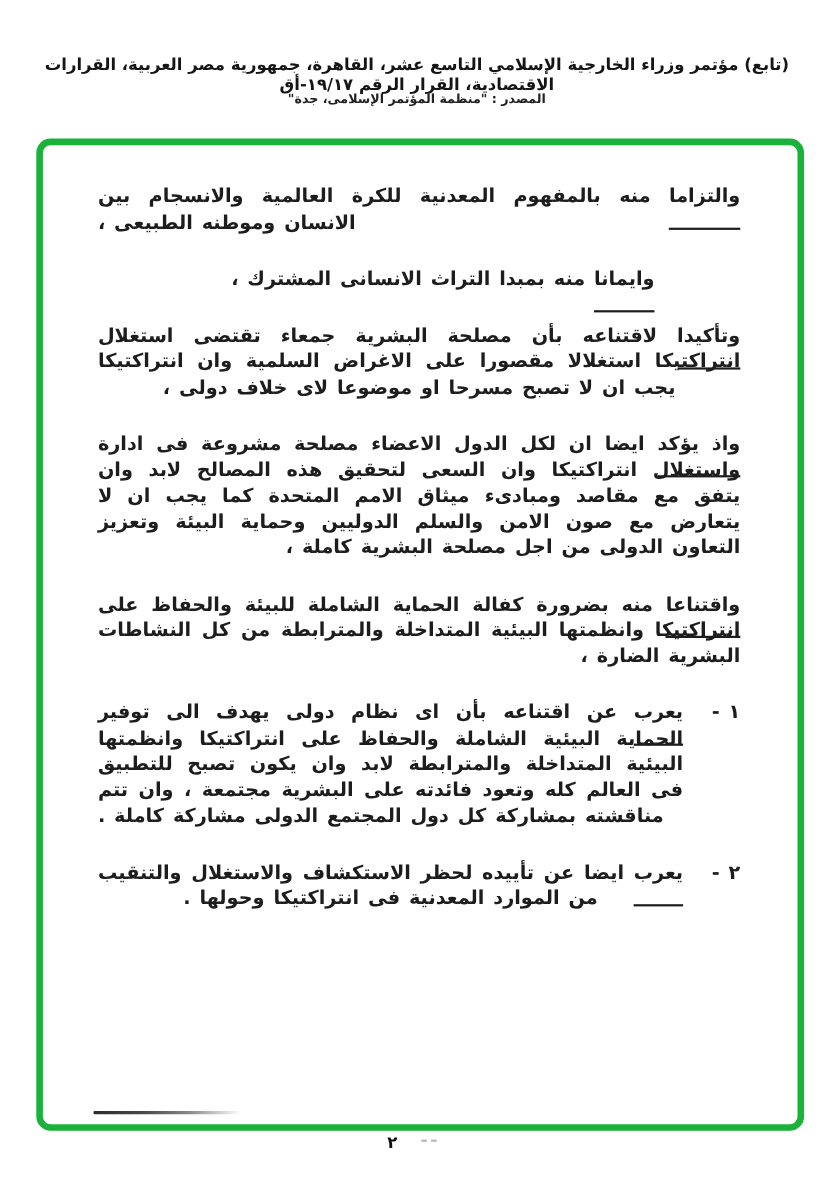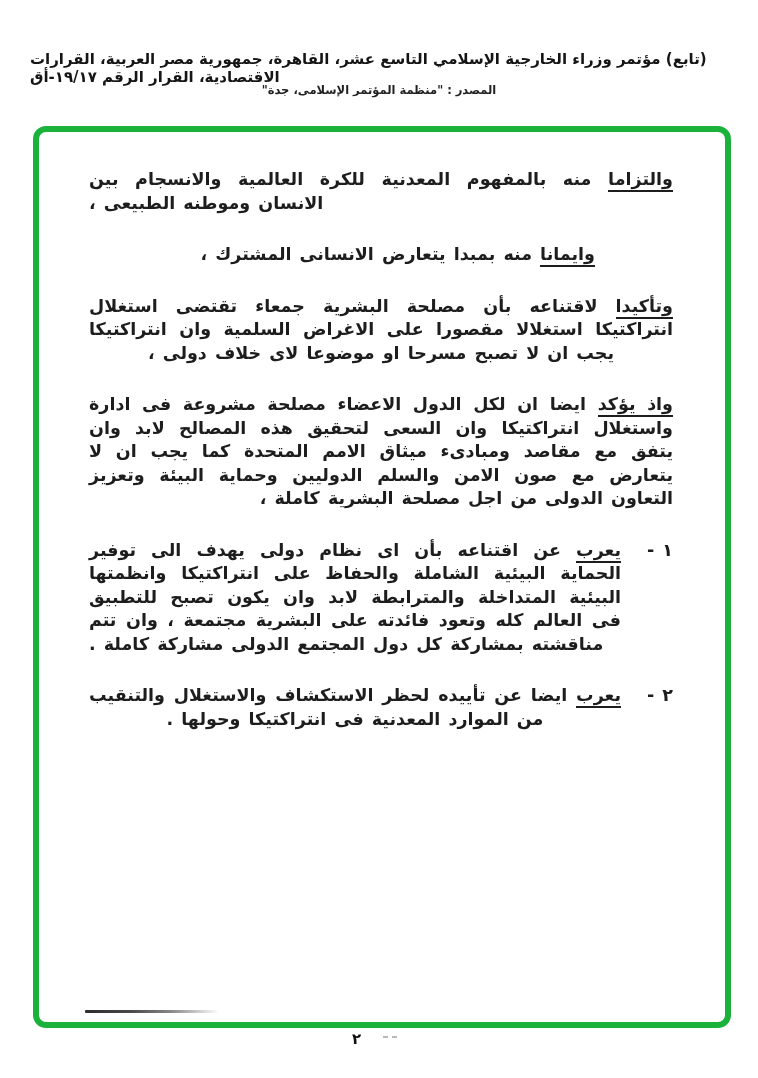--- a/index.html
+++ b/index.html
@@ -3,21 +3,21 @@
 <meta charset="utf-8">
 <style>
   html,body{margin:0;padding:0;background:#ffffff;}
   body{
     width:758px;height:1078px;position:relative;overflow:hidden;
     font-family:"DejaVu Sans", sans-serif;
     -webkit-font-smoothing:antialiased;
   }
   .hdr1{
     position:absolute;top:50px;left:30px;right:30px;
-    direction:rtl;text-align:left;
+    direction:rtl;text-align:center;
     font-size:15px;font-weight:bold;color:#151515;letter-spacing:0;
   }
   .hdr2{
     position:absolute;top:83px;left:0;right:0;
     direction:rtl;text-align:center;
     font-size:11.5px;font-weight:bold;color:#222;
   }
   .frame{
     position:absolute;left:33px;top:126px;
     width:686px;height:890px;
@@ -29,21 +29,21 @@
     padding:36px 52px 0 50px;
     direction:rtl;
     font-size:17.5px;line-height:23.5px;font-weight:bold;color:#1d1d1d;
     word-spacing:2px;
   }
   .para{margin:0 0 28px 0;text-align:justify;}
   .tl-left{text-align-last:left;}
   .tl-right{text-align-last:right;}
   .tl-center{text-align-last:center;margin-top:16px;}
   .ind{text-indent:78px;}
-  .lead{border-bottom:2px solid #1d1d1d;padding-bottom:1px;}
+  .lead{border-bottom:2px solid #1d1d1d;padding-bottom:18px;}
   .item{display:flex;margin:0 0 28px 0;}
   .item-2{margin-top:10px;}
   .num{flex:0 0 52px;width:52px;}
   .itext{flex:1;margin:0;text-align:justify;}
   .smudge{
     position:absolute;left:46px;bottom:9px;width:134px;height:3px;
     background:linear-gradient(90deg,#2c2c2c 0%,#4a4a4a 35%,#8a8a8a 65%,rgba(160,160,160,0) 100%);
     border-radius:1px;
   }
   .pageno{
@@ -60,27 +60,28 @@
 <body>
 
 <div class="hdr1">(تابع) مؤتمر وزراء الخارجية الإسلامي التاسع عشر، القاهرة، جمهورية مصر العربية، القرارات الاقتصادية، القرار الرقم ١٩/١٧-أق</div>
 <div class="hdr2">المصدر :  "منظمة المؤتمر الإسلامى، جدة"</div>
 
 <div class="frame">
   <div class="content">
 
     <p class="para tl-left"><span class="lead">والتزاما</span><span> منه بالمفهوم المعدنية للكرة العالمية والانسجام بين الانسان وموطنه الطبيعى ،</span></p>
 
-    <p class="para tl-right ind"><span class="lead">وايمانا</span><span> منه بمبدا يتعارض الانسانى المشترك ،</span></p>
+    <p class="para tl-right ind"><span class="lead">وايمانا</span><span> منه بمبدا التراث الانسانى المشترك ،</span></p>
 
     <p class="para tl-center"><span class="lead">وتأكيدا</span><span> لاقتناعه بأن مصلحة البشرية جمعاء تقتضى استغلال انتراكتيكا استغلالا مقصورا على الاغراض السلمية وان انتراكتيكا يجب ان لا تصبح مسرحا او موضوعا لاى خلاف دولى ،</span></p>
 
 
     <p class="para tl-right"><span class="lead">واذ يؤكد</span><span> ايضا ان لكل الدول الاعضاء مصلحة مشروعة فى ادارة واستغلال انتراكتيكا وان السعى لتحقيق هذه المصالح لابد وان يتفق مع مقاصد ومبادىء ميثاق الامم المتحدة كما يجب ان لا يتعارض مع صون الامن والسلم الدوليين وحماية البيئة وتعزيز التعاون الدولى من اجل مصلحة البشرية كاملة ،</span></p>
 
+    <p class="para tl-right"><span class="lead">واقتناعا</span><span> منه بضرورة كفالة الحماية الشاملة للبيئة والحفاظ على انتراكتيكا وانظمتها البيئية المتداخلة والمترابطة من كل النشاطات البشرية الضارة ،</span></p>
 
     <div class="item">
       <span class="num">١ -</span>
       <p class="itext tl-left"><span class="lead">يعرب</span><span> عن اقتناعه بأن اى نظام دولى يهدف الى توفير الحماية البيئية الشاملة والحفاظ على انتراكتيكا وانظمتها البيئية المتداخلة والمترابطة لابد وان يكون تصبح للتطبيق فى العالم كله وتعود فائدته على البشرية مجتمعة ، وان تتم مناقشته بمشاركة كل دول المجتمع الدولى مشاركة كاملة .</span></p>
     </div>
 
     <div class="item item-2">
       <span class="num">٢ -</span>
       <p class="itext tl-center"><span class="lead">يعرب</span><span> ايضا عن تأييده لحظر الاستكشاف والاستغلال والتنقيب من الموارد المعدنية فى انتراكتيكا وحولها .</span></p>
     </div>

